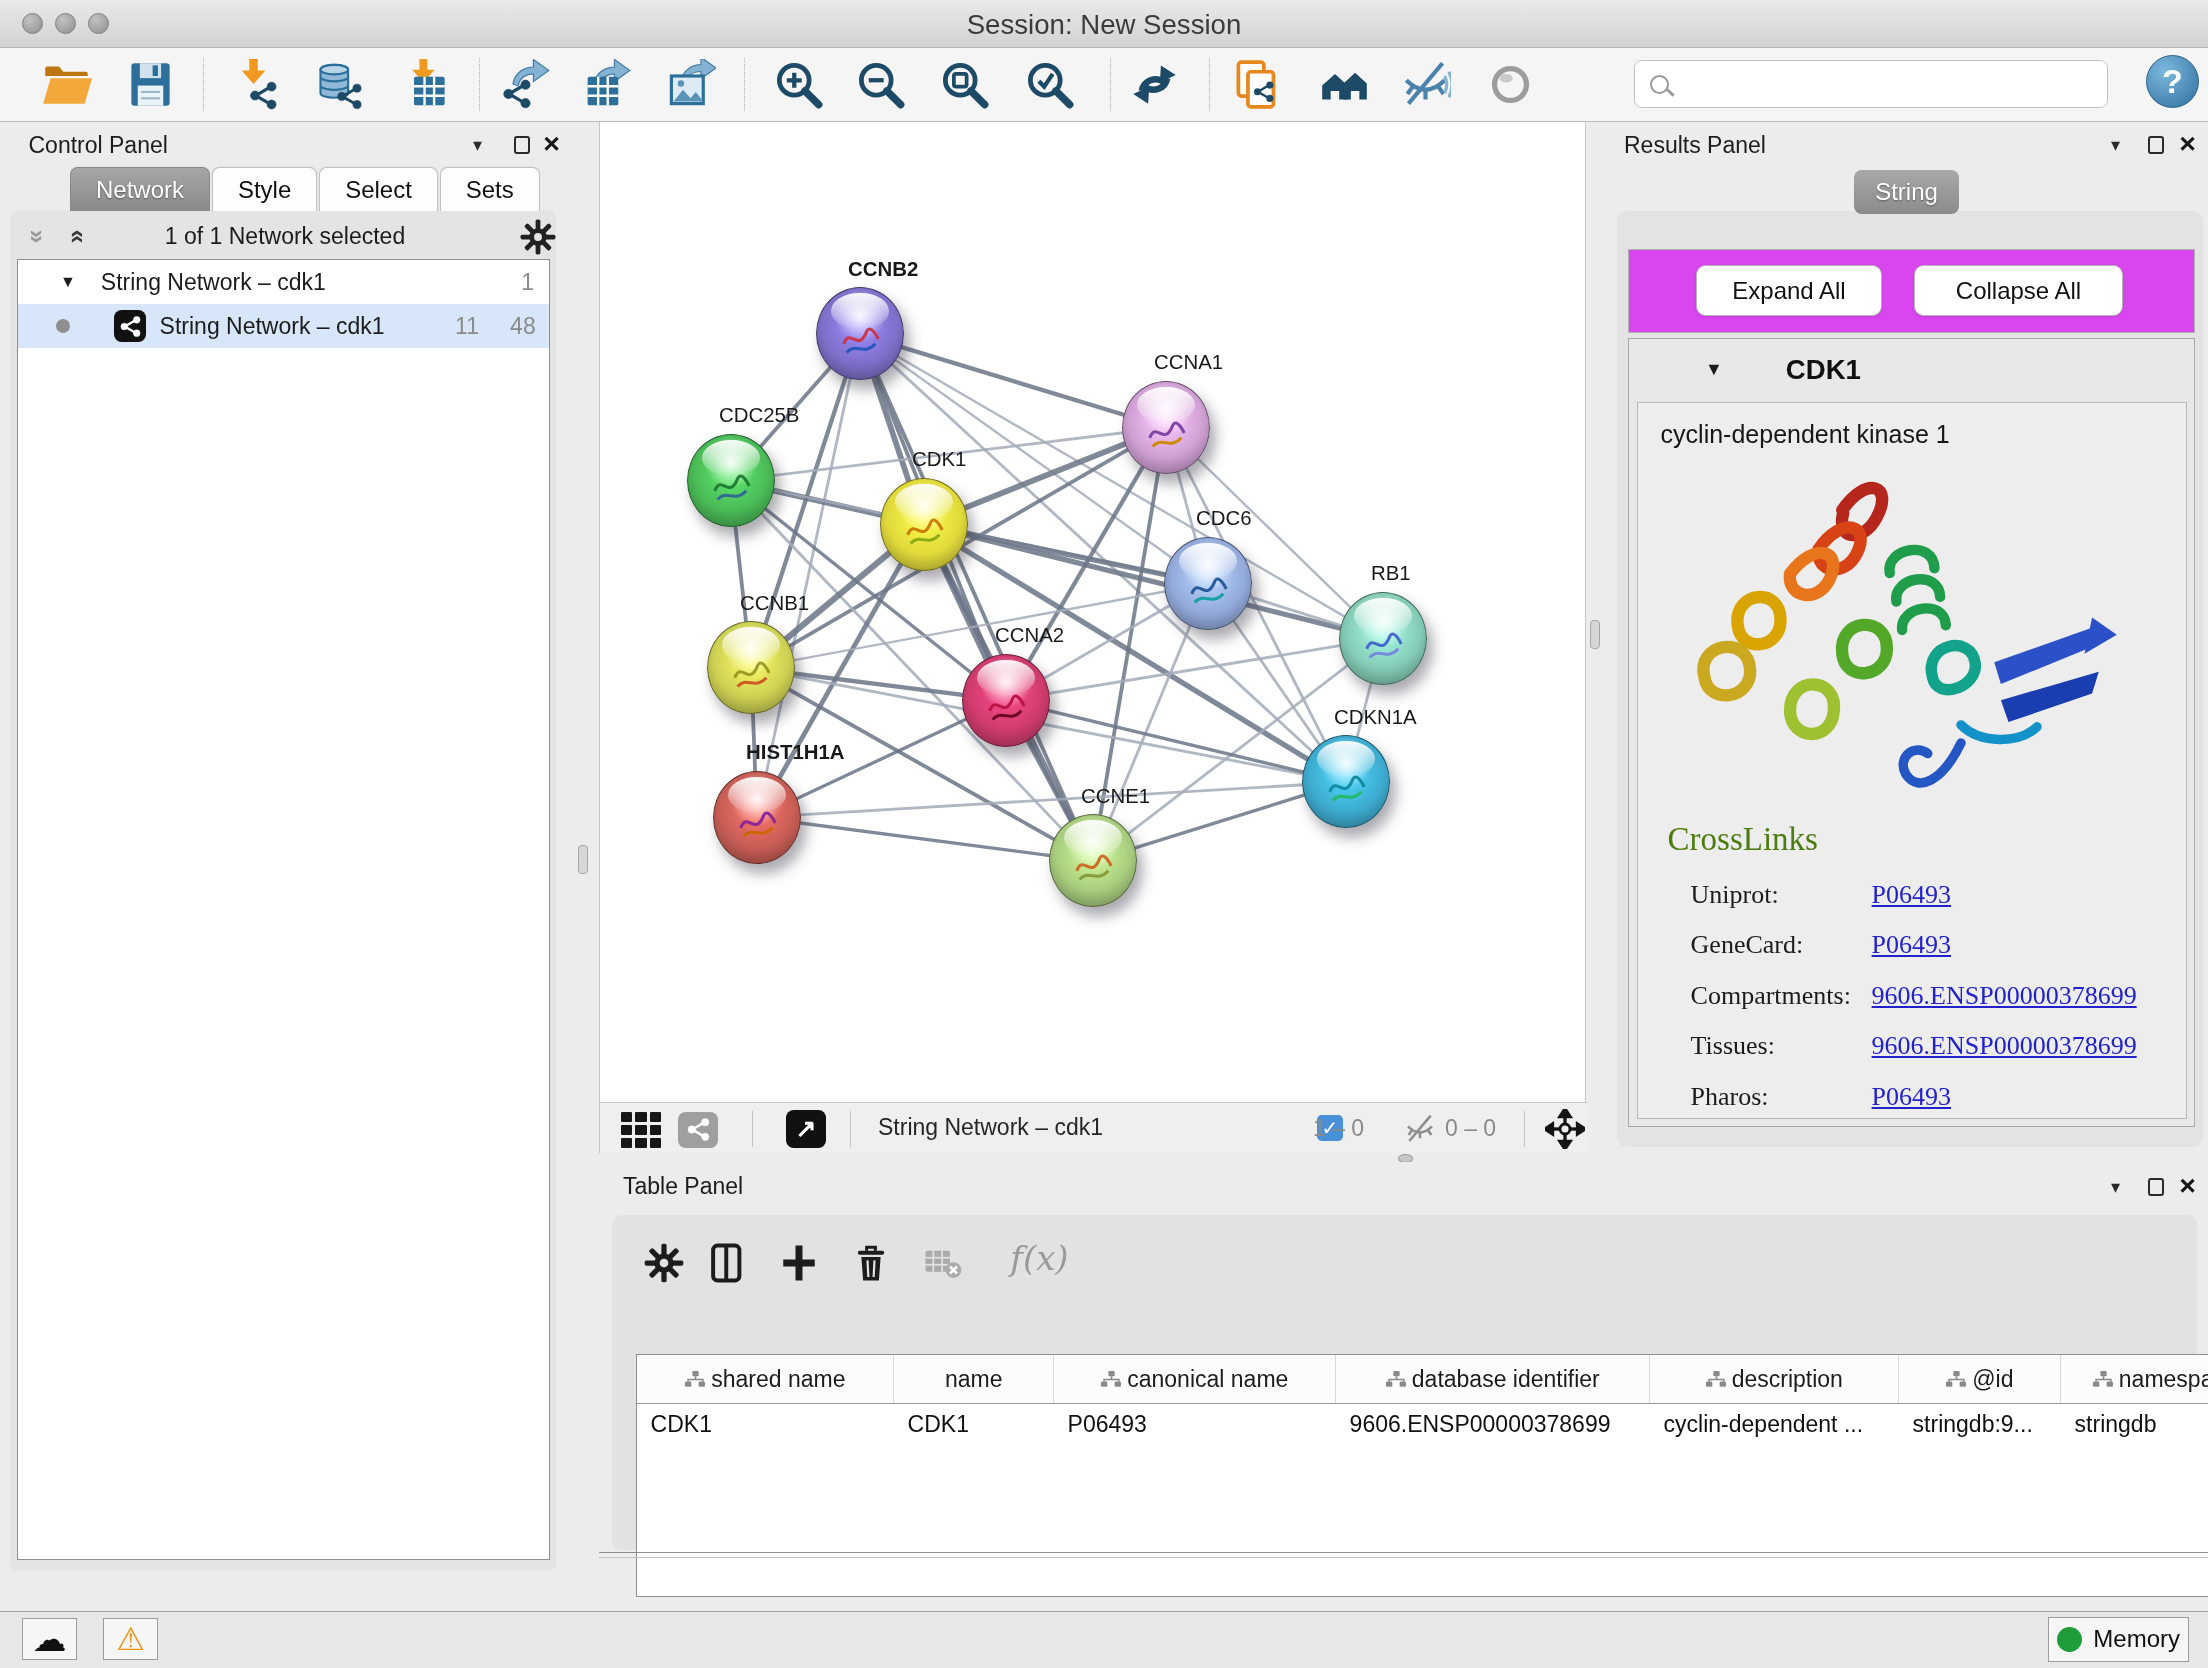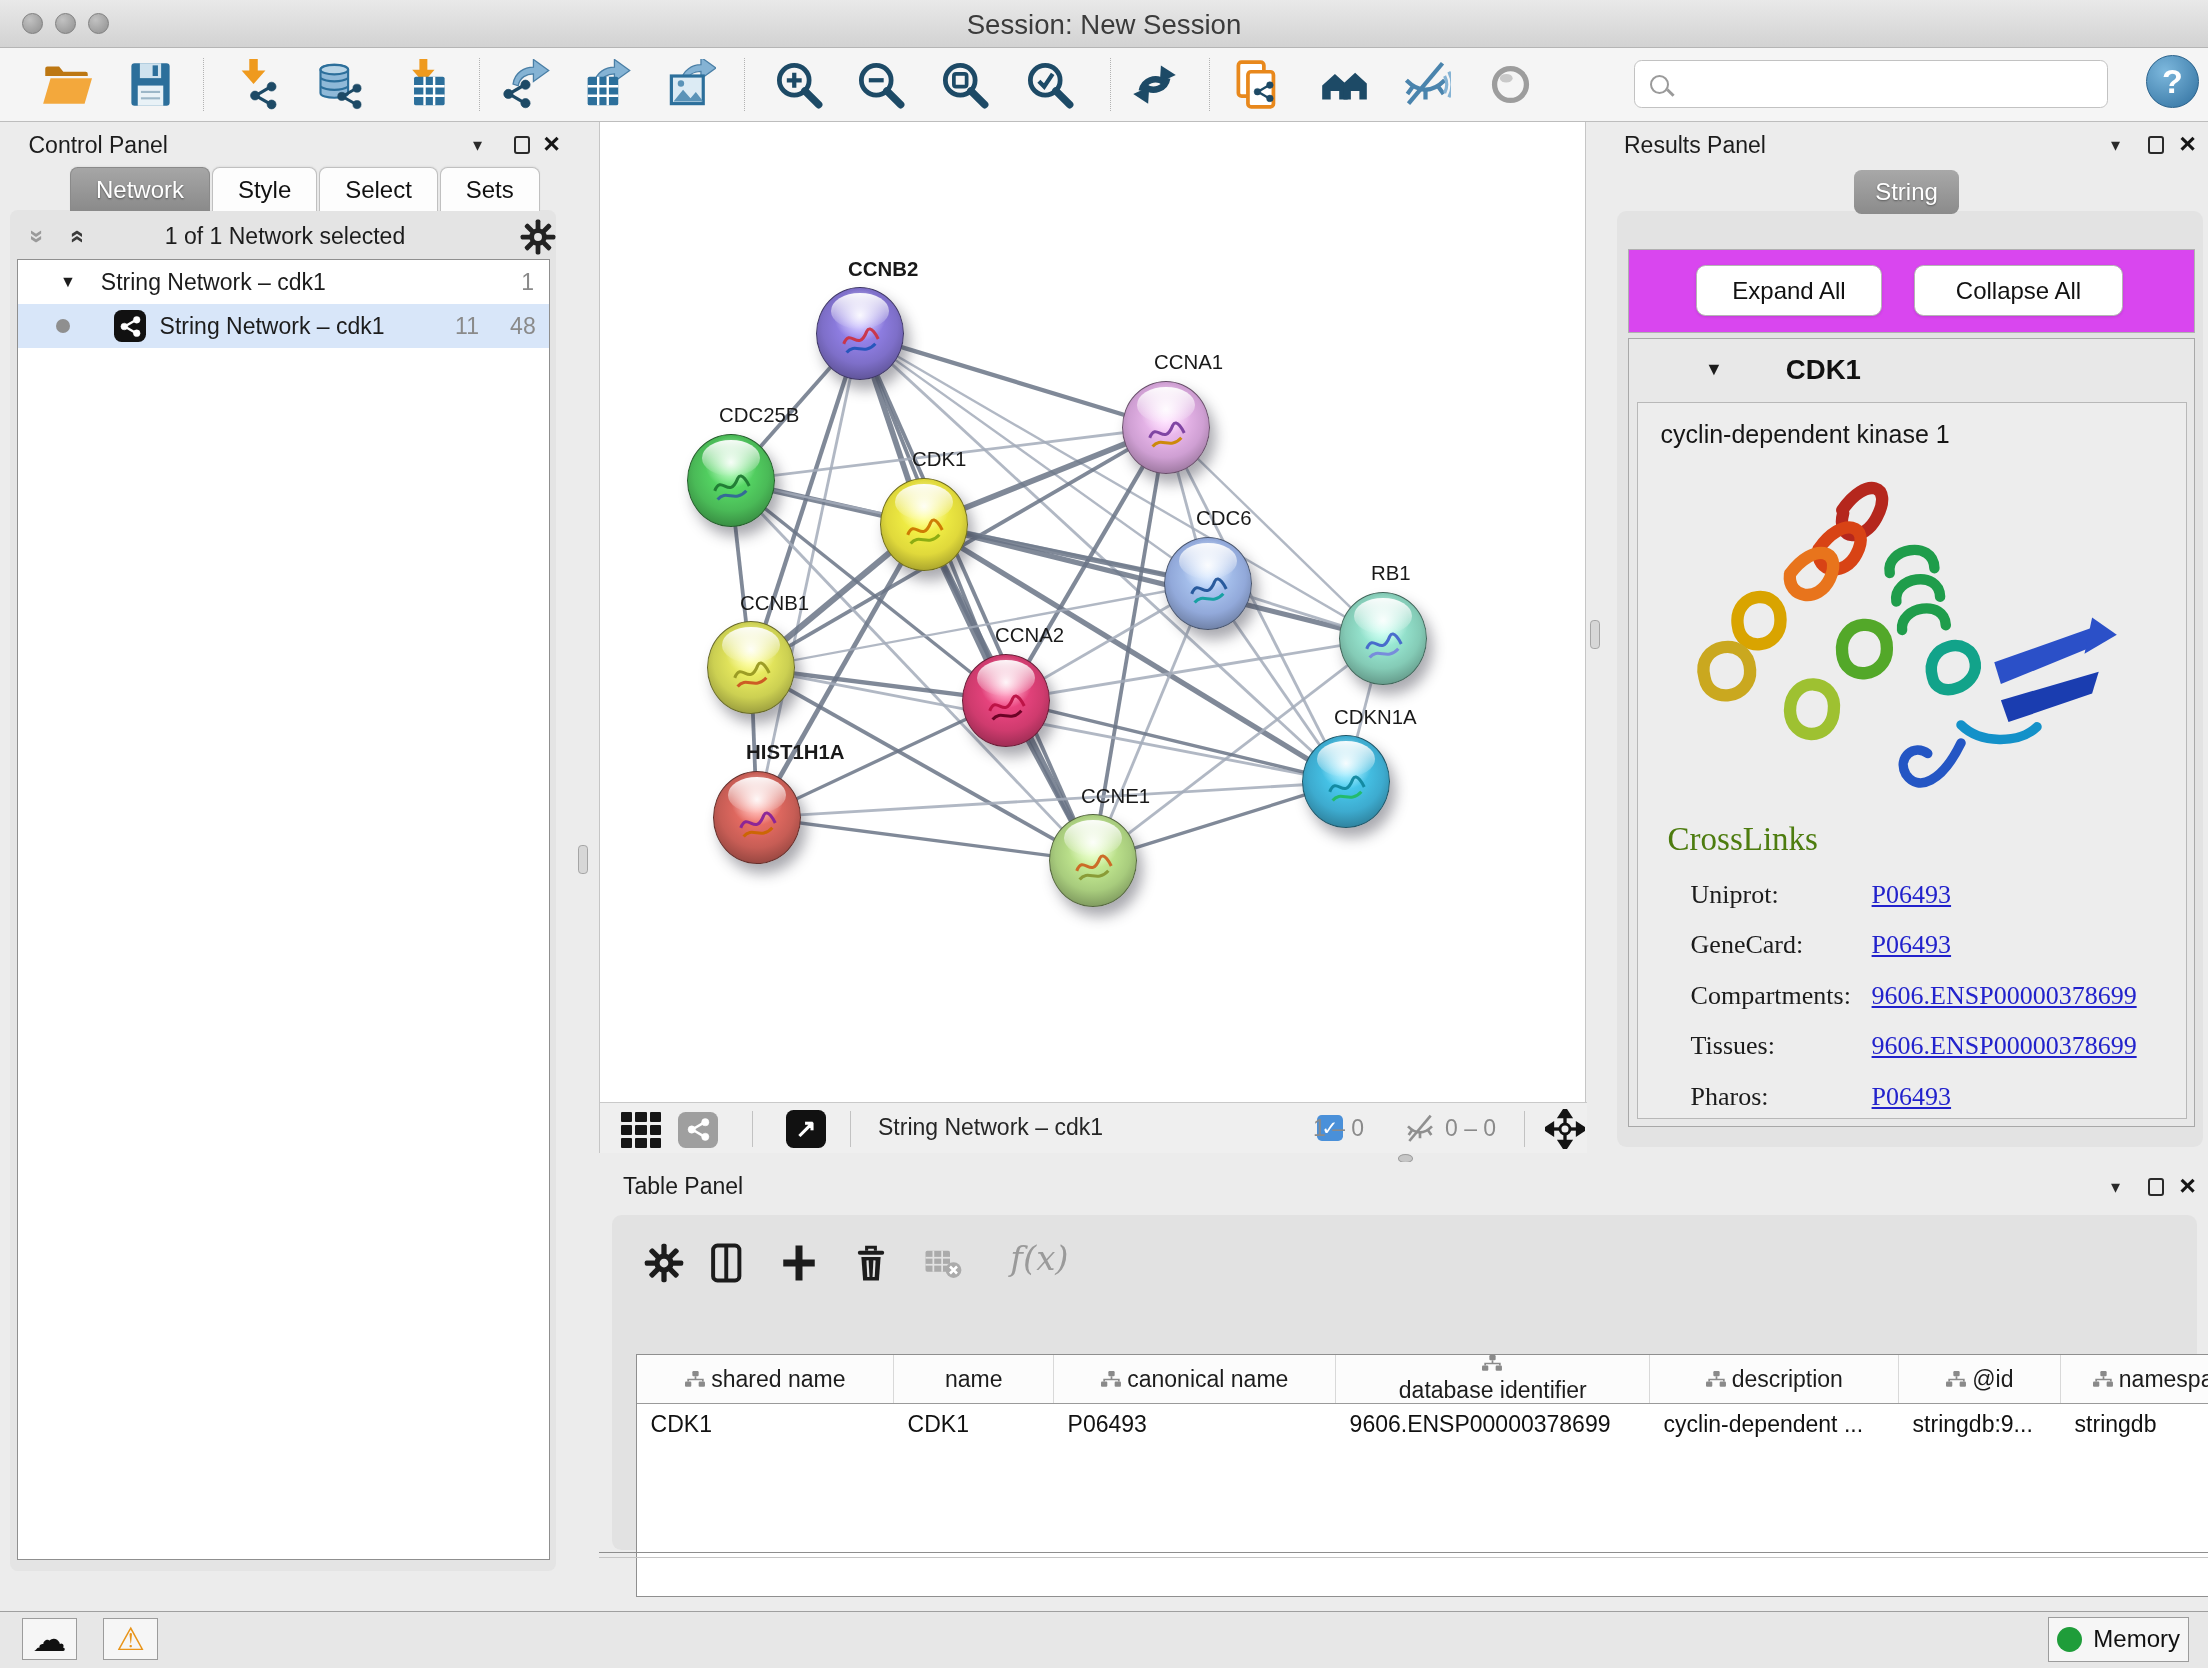--- a/index.html
+++ b/index.html
@@ -712,21 +712,21 @@
             </div>
             <div class="th" style="width: 160px;">
               <span>name</span>
             </div>
             <div class="th" style="width: 282px;">
               <svg viewBox="0 0 20 16">
                 <use href="#sym-colnet"></use>
               </svg>
               <span>canonical name</span>
             </div>
-            <div class="th" style="width: 314px; flex-direction: column;">
+            <div class="th" style="width: 314px;">
               <svg viewBox="0 0 20 16">
                 <use href="#sym-colnet"></use>
               </svg>
               <span>database identifier</span>
             </div>
             <div class="th" style="width: 249px;">
               <svg viewBox="0 0 20 16">
                 <use href="#sym-colnet"></use>
               </svg>
               <span>description</span>

